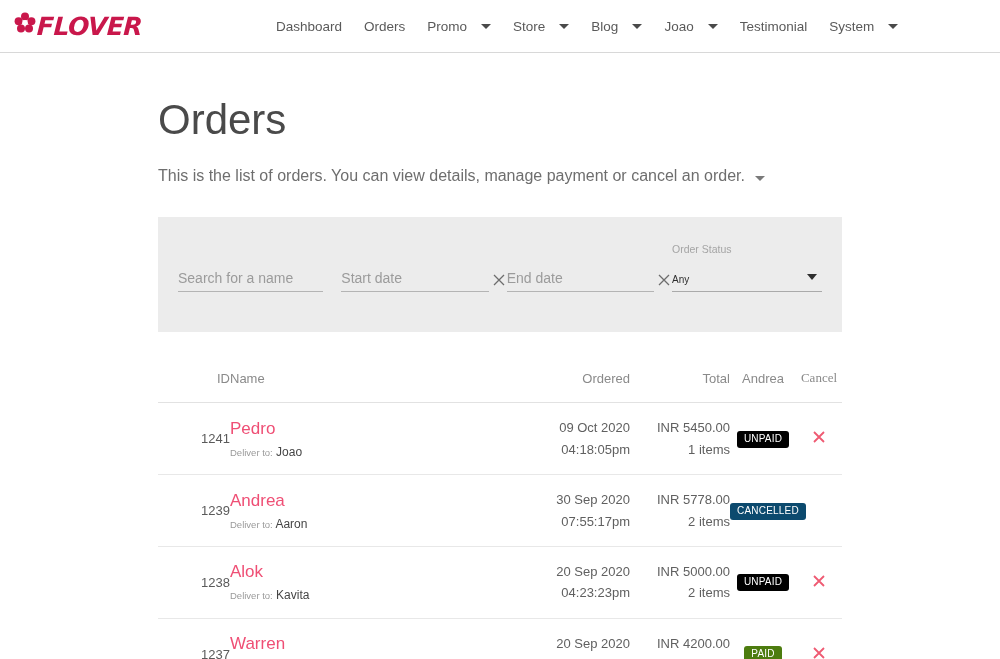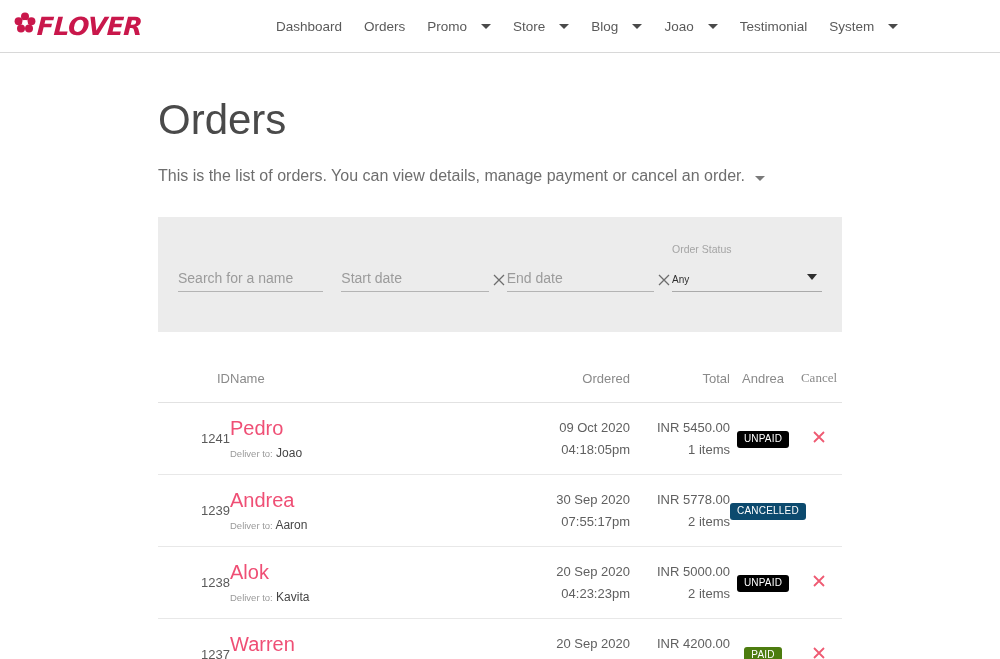--- a/index.html
+++ b/index.html
@@ -220,21 +220,21 @@
   th.col-id { text-align: right !important; }
   th.col-name { text-align: left !important; }
 
   .cell-id { text-align: right; padding-right: 6px; font-size: 13px; color: #555; }
   .cell-name { padding-left: 22px; }
   .cell-right { text-align: right; }
   .cell-center { text-align: center; }
 
   .order-name {
     color: #ef4f75;
-    font-size: 20px;
+    font-size: 17px;
     text-decoration: none;
     display: block;
     margin-bottom: 5px;
     cursor: pointer;
   }
   .deliver-line {
     font-size: 12px;
     color: #454545;
   }
   .deliver-label {

